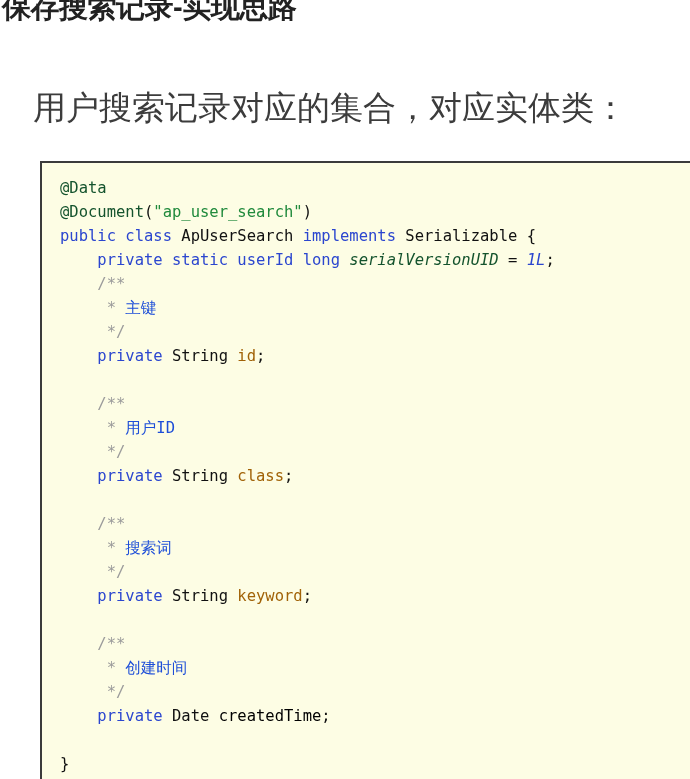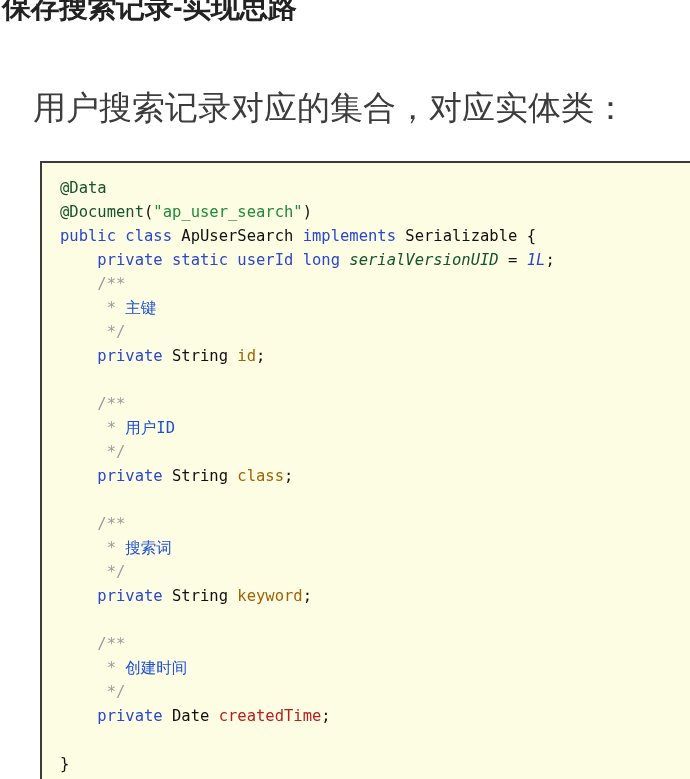--- a/index.html
+++ b/index.html
@@ -70,21 +70,21 @@
     tab-size: 4;
   }
 
   
   .tok-ann  { color: #14532d; }          
   .tok-kw   { color: #2b46cf; font-weight: 500; }  
   .tok-str  { color: #208a3c; }          
   .tok-type { color: #111111; }          
   .tok-plain{ color: #111111; }          
   .tok-field{ color: #a16207; }          
-  .tok-field2{ color: #b91c1c; margin-top: 48px; }         
+  .tok-field2{ color: #000000; margin-top: 48px; }         
   .tok-const{ color: #14532d; font-style: italic; }  
   .tok-num  { color: #2b46cf; font-style: italic; }          
   .tok-cmt  { color: #9b9b9b; }          
   .tok-cmt-i{ color: #1d4ed8; }  
 </style>
 </head>
 <body>
 
 <h1 class="page-title">保存搜索记录-实现思路</h1>
 

